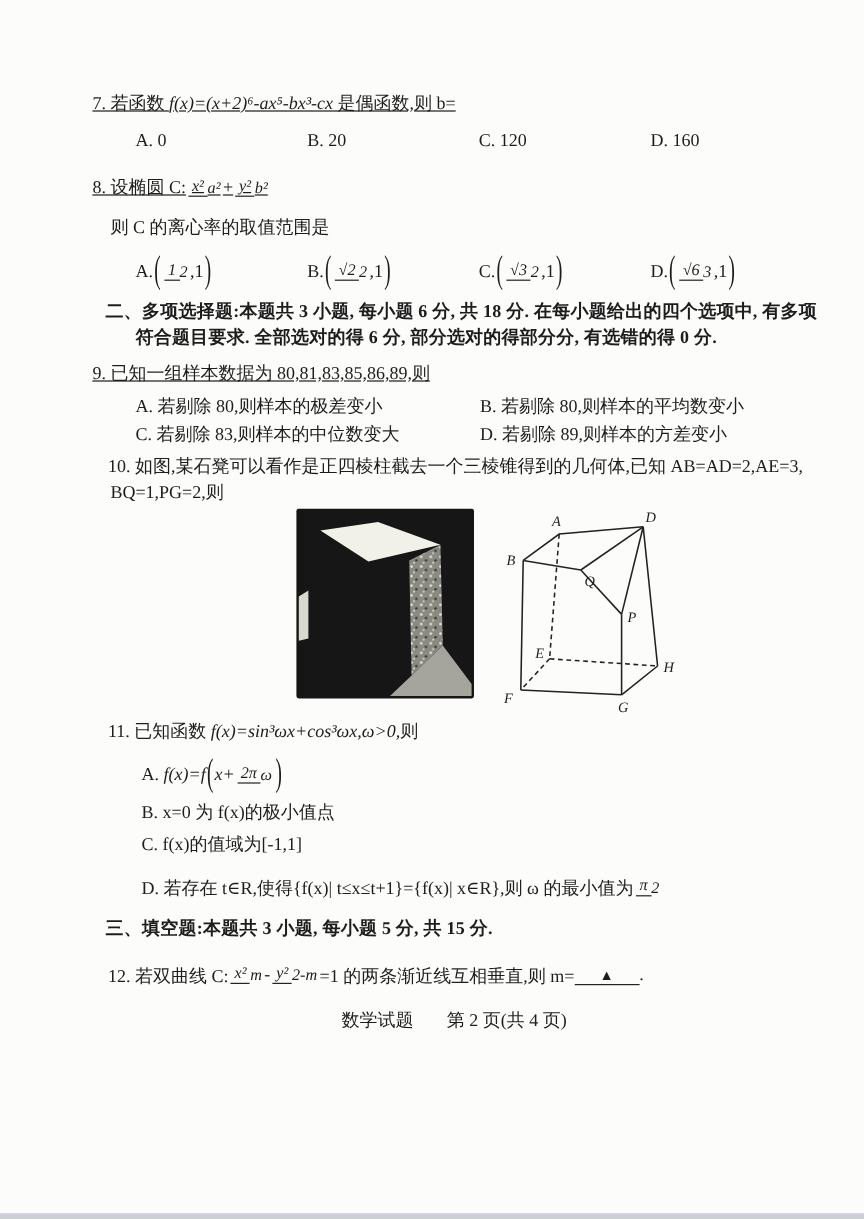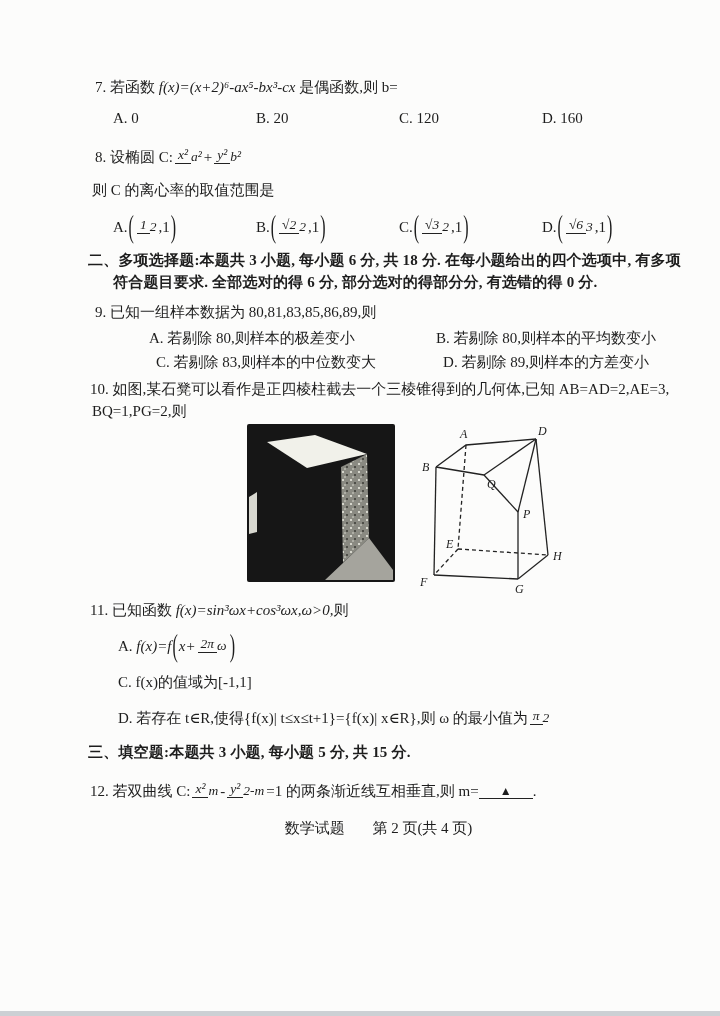--- a/index.html
+++ b/index.html
@@ -1,27 +1,27 @@
 <!DOCTYPE html>
 <html><head>
 <meta charset="utf-8">
 <style>
   html,body{margin:0;padding:0;background:#e9e9e9;}
   .page{position:relative;width:720px;height:1016px;background:#fcfcfb;
         font-family:"Liberation Serif","DejaVu Serif",serif;color:#1d1d1d;
         font-size:15px;overflow:hidden;}
   .content{position:absolute;left:65px;right:28px;top:0;}
   .row{line-height:22px;}
-  .stem{margin-left:30px;}
+  .stem{margin-left:12px;text-decoration:underline;}
   .stem2{margin-left:27px;}
   .mi{font-style:italic;}
   .bold{font-weight:700;letter-spacing:.2px;}
   .opts4{display:flex;margin-left:48px;}
   .opts4 .opt{width:143px;}
-  .opts2{display:flex;margin-left:48px;justify-content:center;}
+  .opts2{display:flex;margin-left:48px;}
   .opts2 .col1{width:287px;}
   .optlist{margin-left:53px;}
   .optlist .row{line-height:26px;}
   
   .frac{display:inline-flex;flex-direction:row;align-items:center;
         vertical-align:middle;line-height:1.05;font-size:13.5px;margin:0 2px;
         position:relative;top:-1px;font-style:italic;}
   .frac .fnum{padding:0 3px 1.5px;border-bottom:1.3px solid #222;}
   .frac .fden{padding-top:1.5px;}
   .bp{display:inline-block;transform:scaleY(2.0);font-size:16px;
@@ -181,20 +181,21 @@
   <div class="tallrow" style="margin-top:4px;margin-left:53px;height:42px">
     <span>A.</span>&nbsp;<span class="mi">f(x)=f</span>
     <span class="bp">(</span>
     <span class="mi">x+</span>
     <span class="frac">
           <span class="fnum">2π</span>
           <span class="fden">ω</span>
         </span>
     <span class="bp">)</span>
   </div>
+  <div class="row" style="margin-left:53px">B. x=0 为 f(x)的极小值点</div>
   <div class="row" style="margin-top:4px;margin-left:53px">C. f(x)的值域为[-1,1]</div>
   <div class="tallrow" style="margin-top:6px;margin-left:53px;height:38px">
     <span>D. 若存在 t∈R,使得{f(x)| t≤x≤t+1}={f(x)| x∈R},则 ω 的最小值为</span>
     <span class="frac">
           <span class="fnum">π</span>
           <span class="fden">2</span>
         </span>
   </div>
 
   <div class="row bold" style="margin-top:4px;margin-left:23px">三、填空题:本题共 3 小题, 每小题 5 分, 共 15 分.</div>

